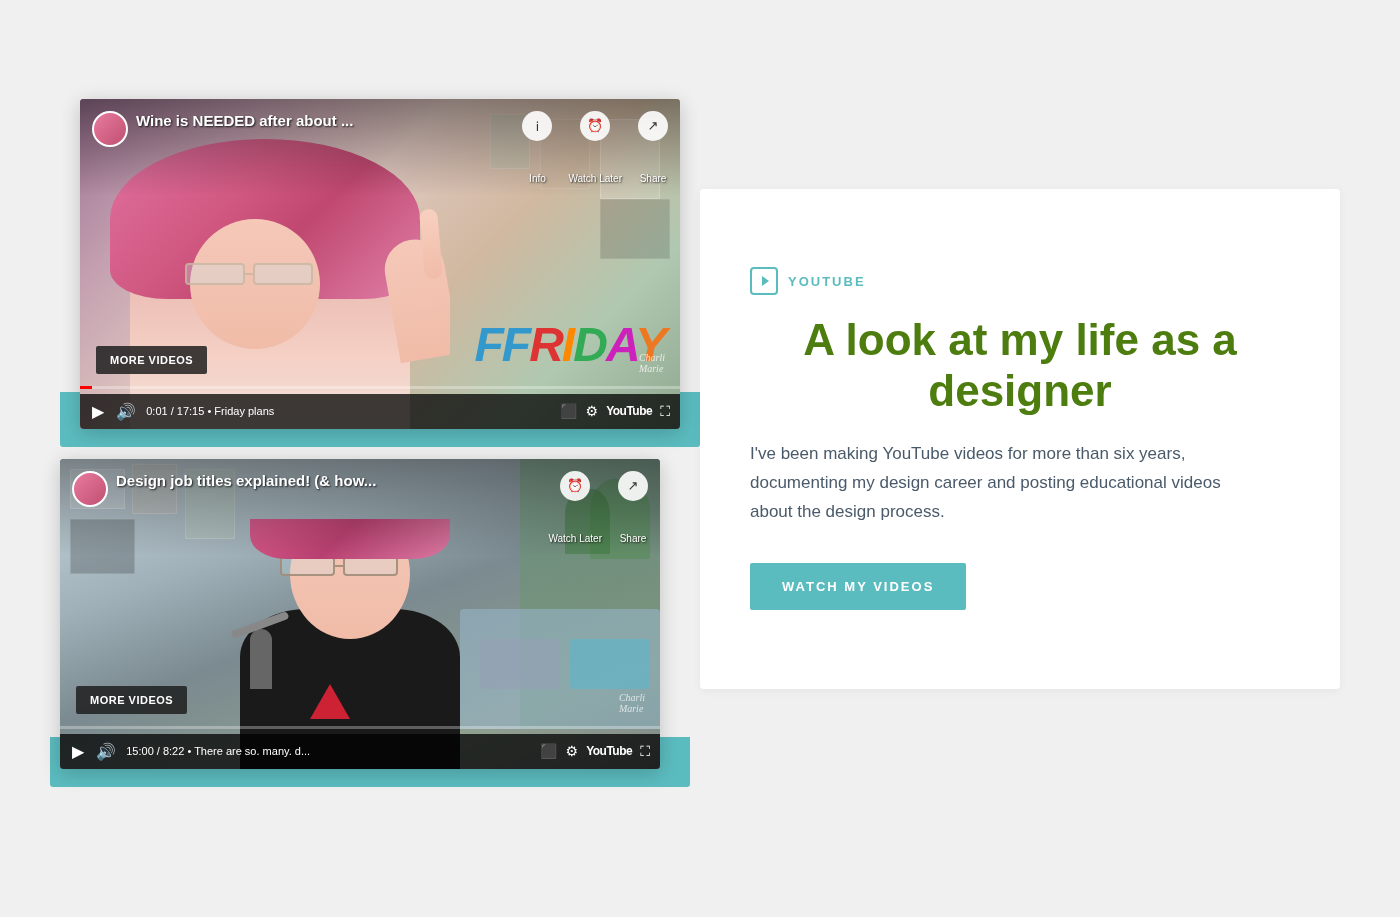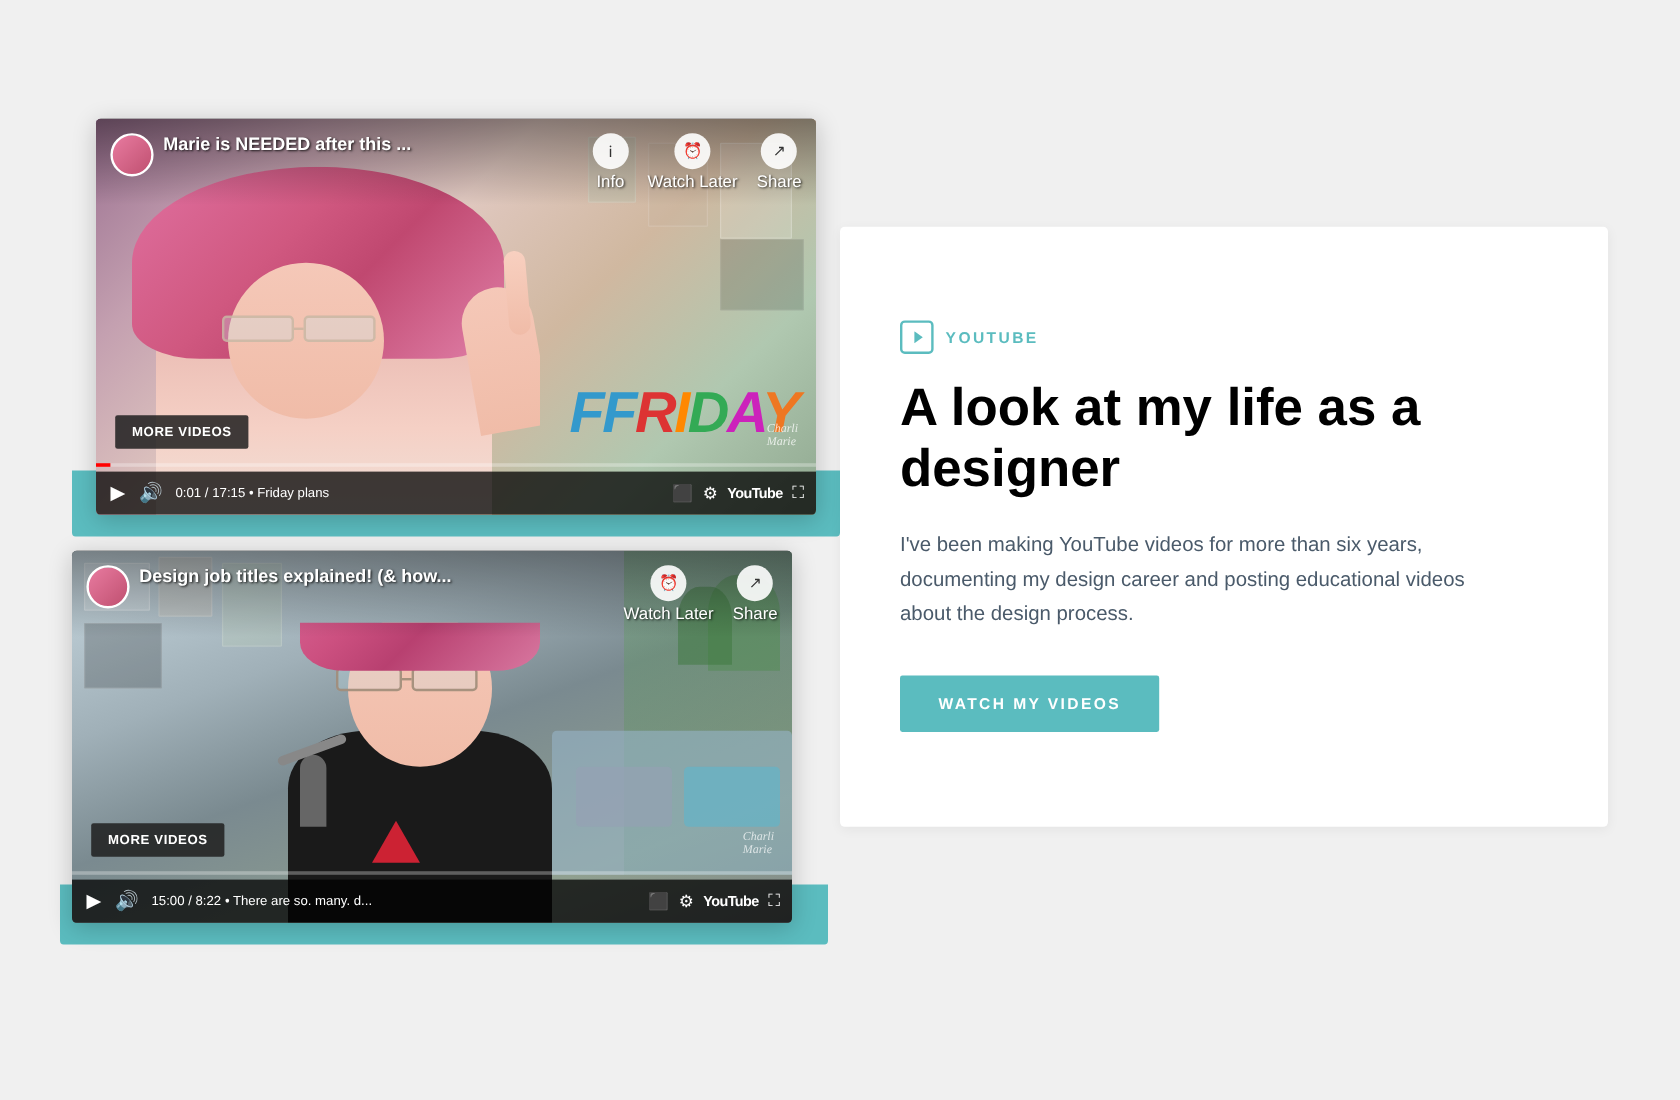--- a/index.html
+++ b/index.html
@@ -116,22 +116,23 @@
       background: rgba(255,255,255,0.9);
       display: flex;
       align-items: center;
       justify-content: center;
       font-size: 13px;
       color: #333;
     }
 
     .action-label {
       color: white;
-      font-size: 14px;
+      font-size: 10px;
       text-shadow: 1px 1px 2px rgba(0,0,0,0.8);
+      margin-top: 30px;
     }
 
     .more-videos-btn {
       position: absolute;
       bottom: 55px;
       left: 16px;
       background: rgba(30,30,30,0.85);
       color: white;
       border: none;
       padding: 8px 14px;
@@ -291,23 +292,24 @@
       color: #5bbcbf;
       font-size: 13px;
       font-weight: 700;
       letter-spacing: 2px;
       text-transform: uppercase;
     }
 
     .section-heading {
       font-size: 44px;
       font-weight: 800;
-      color: #000000;
+      color: #4d7c0f;
       line-height: 1.15;
       margin-bottom: 24px;
+      text-align: center;
     }
 
     .section-description {
       font-size: 17px;
       color: #4a5a6a;
       line-height: 1.7;
       margin-bottom: 36px;
       max-width: 500px;
     }
 
@@ -401,21 +403,21 @@
             <div class="friday-text" style="position:absolute;bottom:60px;right:15px;font-size:48px;font-weight:900;font-style:italic;line-height:1;font-family:Liberation Sans, sans-serif;">
               <span style="color:#3399cc;">F</span><span style="color:#3399cc;">F</span><span style="color:#dd3333;">R</span><span style="color:#ff8800;">I</span><span style="color:#33aa55;">D</span><span style="color:#cc22bb;">A</span><span style="color:#ee7722;">Y</span>
             </div>
 
             <div class="watermark" style="position:absolute;bottom:55px;right:15px;color:rgba(255,255,255,0.75);font-size:10px;font-style:italic;font-family:cursive;top:auto;">
               Charli<br>Marie
             </div>
 
             <div class="video-overlay-top">
               <div class="avatar-small"></div>
-              <span class="video-title-text">Marie is NEEDED after this ...</span>
+              <span class="video-title-text">Wine is NEEDED after about ...</span>
               <div class="video-action-icons">
                 <div class="video-action-item">
                   <div class="action-icon-circle">ℹ</div>
                   <span class="action-label">Info</span>
                 </div>
                 <div class="video-action-item">
                   <div class="action-icon-circle">⏰</div>
                   <span class="action-label">Watch Later</span>
                 </div>
                 <div class="video-action-item">

